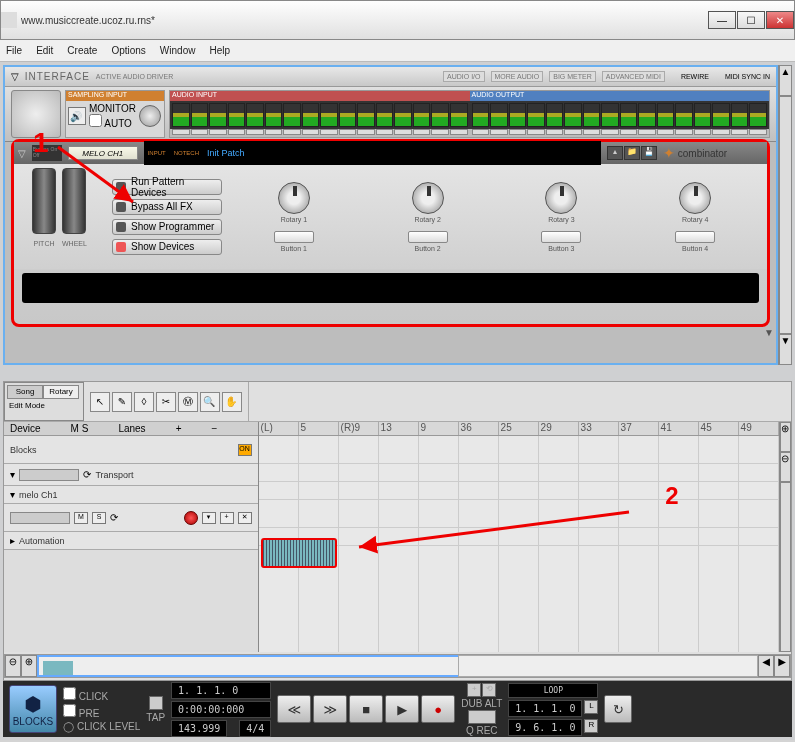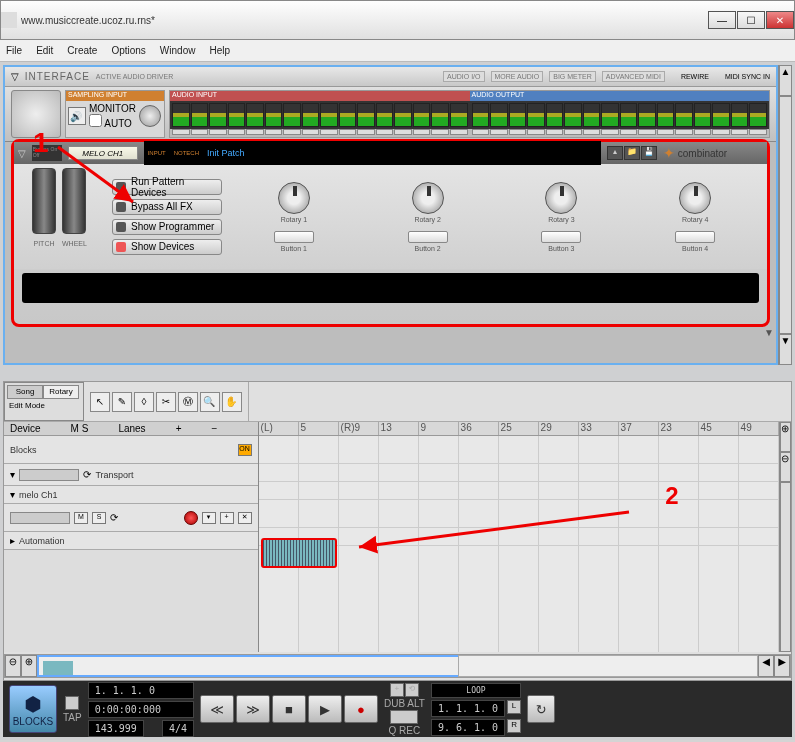--- a/index.html
+++ b/index.html
@@ -409,21 +409,21 @@
           <div>(L)</div>
             <div>5</div>
             <div>(R)9</div>
             <div>13</div>
             <div>9</div>
             <div>36</div>
             <div>25</div>
             <div>29</div>
             <div>33</div>
             <div>37</div>
-            <div>23</div>
+            <div>41</div>
             <div>45</div>
             <div>49</div>
         </div>
         <div class="lane"></div>
         <div class="lane thin"></div>
         <div class="lane thin"></div>
         <div class="lane"></div>
         <div class="lane thin"></div>
         <div class="clip"></div>
         <div class="ann2">2</div>
@@ -453,28 +453,33 @@
       <div class="zl">◀</div>
       <div class="zl">▶</div>
     </div>
   </div>
 
   <div class="transport">
     <div class="blocks-btn">
       <span style="font-size:20px">⬢</span>
       <span>BLOCKS</span>
     </div>
+    <div style="display:flex;flex-direction:column;gap:2px;color:#aaa;font-size:7px">
+      <div><input type="checkbox" style=""> <span>CLICK</span></div>
+      <div><input type="checkbox" style=""> <span>PRE</span></div>
+      <div><span>◯</span> <span>CLICK LEVEL</span></div>
+    </div>
     <div style="display:flex;flex-direction:column;gap:2px;align-items:center;color:#aaa;font-size:7px">
       <div class="mini"></div>
       <span>TAP</span>
     </div>
     <div style="display:flex;flex-direction:column;gap:2px">
       <div class="lcd-t">1. 1. 1. 0</div>
       <div class="lcd-t">0:00:00:000</div>
-      <div style="display:flex;gap:18px">
+      <div style="display:flex;gap:12px">
         <div class="lcd-t">143.999</div>
         <div class="lcd-t">4/4</div>
       </div>
     </div>
     <div class="grp">
       <div class="tbtn">≪</div>
       <div class="tbtn">≫</div>
       <div class="tbtn">■</div>
       <div class="tbtn">▶</div>
       <div class="tbtn rec">●</div>

